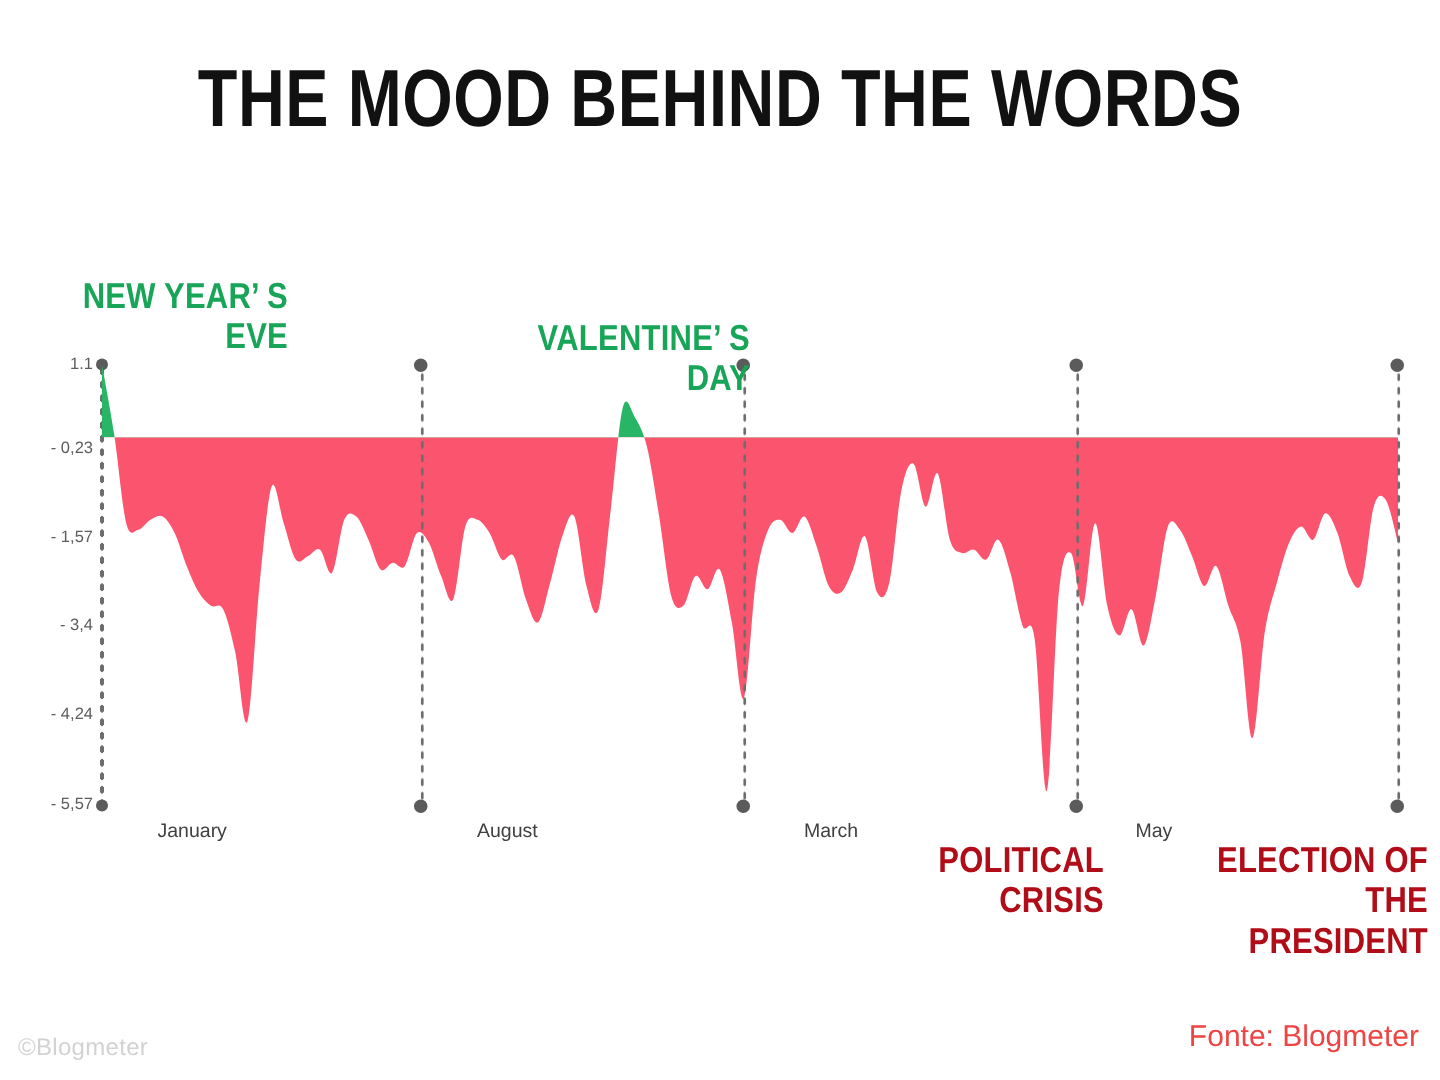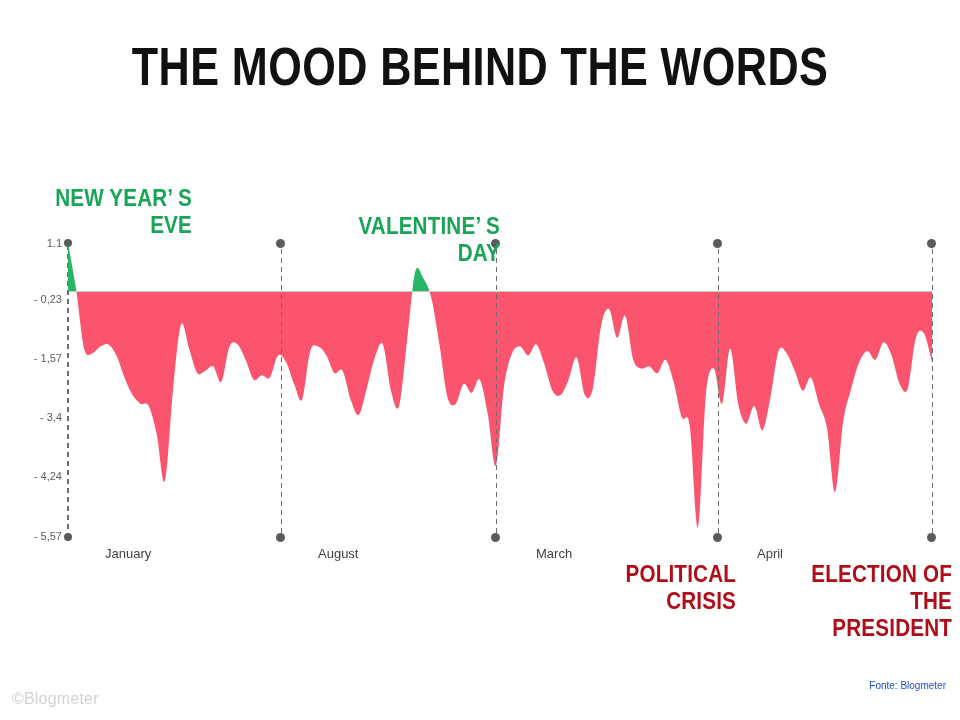--- a/index.html
+++ b/index.html
@@ -169,22 +169,22 @@
     top: 690px;
     font-size: 16px;
     color: #d2d2d2;
     font-family: "Liberation Sans Narrow", "Liberation Sans", sans-serif;
     letter-spacing: 0.2px;
   }
   #source-note {
     position: absolute;
     right: 14px;
     top: 680px;
-    font-size: 10px;
-    color: #1d4ed8;
+    font-size: 20px;
+    color: #ef4444;
     font-family: "Liberation Sans Narrow", "Liberation Sans", sans-serif;
   }
 </style>
 </head>
 <body>
 
 <div id="chart-title">THE MOOD BEHIND THE WORDS</div>
 
 <div id="plot-area">
 
@@ -230,21 +230,21 @@
   <div class="divider-cap" style="left:713px; top:239px"></div>
   <div class="divider-cap" style="left:713px; top:533px"></div>
 
   <div class="divider" style="left:931px"></div>
   <div class="divider-cap" style="left:927px; top:239px"></div>
   <div class="divider-cap" style="left:927px; top:533px"></div>
 
   <div class="month-label" style="left:105px">January</div>
   <div class="month-label" style="left:318px">August</div>
   <div class="month-label" style="left:536px">March</div>
-  <div class="month-label" style="left:757px">April</div>
+  <div class="month-label" style="left:757px">May</div>
 
 </div>
 
 <div class="annot green ralign" id="annot-new-year">NEW YEAR’ S
 EVE</div>
 
 <div class="annot green ralign" id="annot-valentines">VALENTINE’ S
 DAY</div>
 
 <div class="annot red ralign" id="annot-political-crisis">POLITICAL

